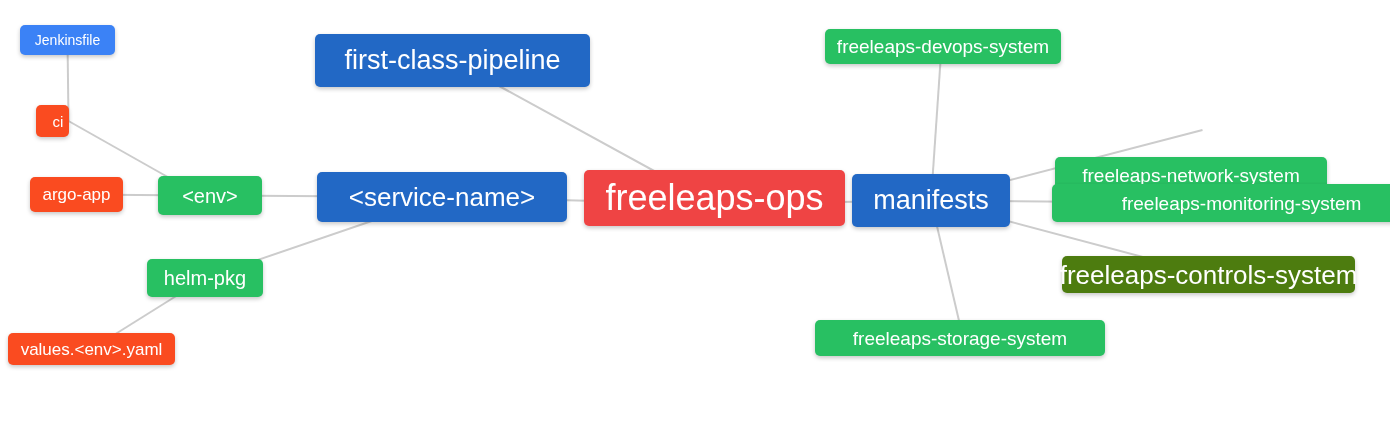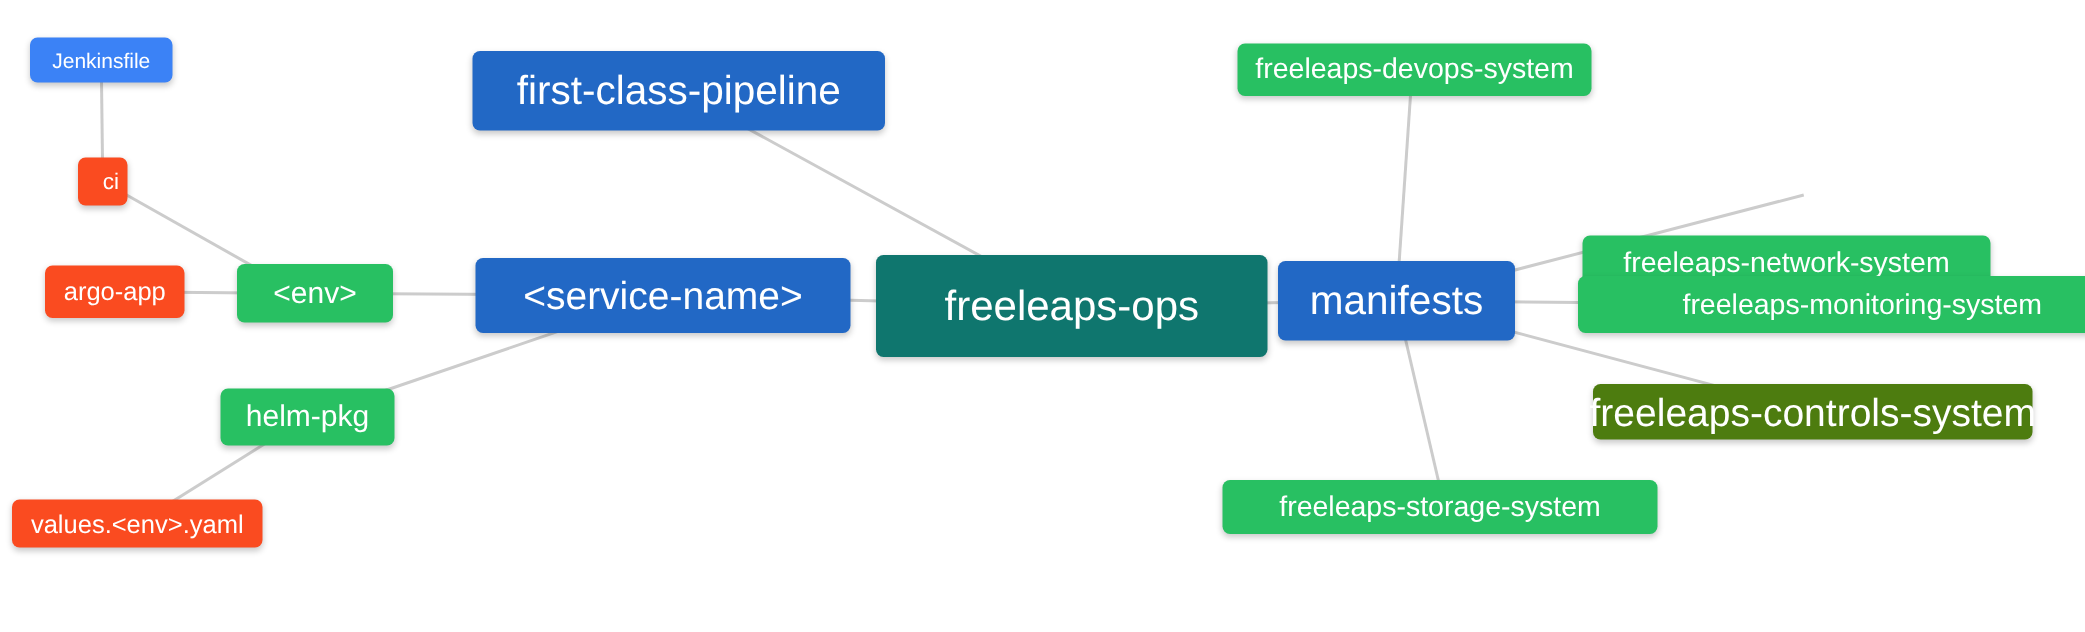--- a/index.html
+++ b/index.html
@@ -51,27 +51,27 @@
       <line x1="452.5" y1="60.5" x2="714.5" y2="204" stroke="#cccccc" stroke-width="2"></line>
       <line x1="442" y1="197" x2="714.5" y2="204" stroke="#cccccc" stroke-width="2"></line>
       <line x1="714.5" y1="204" x2="931" y2="200.5" stroke="#cccccc" stroke-width="2"></line>
       <line x1="931" y1="200.5" x2="941.5" y2="46.5" stroke="#cccccc" stroke-width="2"></line>
       <line x1="931" y1="200.5" x2="1202.5" y2="130" stroke="#cccccc" stroke-width="2"></line>
       <line x1="931" y1="200.5" x2="1213.5" y2="203" stroke="#cccccc" stroke-width="2"></line>
       <line x1="931" y1="200.5" x2="1208.5" y2="274.5" stroke="#cccccc" stroke-width="2"></line>
       <line x1="931" y1="200.5" x2="960" y2="325" stroke="#cccccc" stroke-width="2"></line>
     </svg>
   <div id="nodes">
-      <div class="node" style="left: 584px; top: 170px; width: 261px; height: 68px; font-size: 28px; background: #0f766e;">freeleaps-ops</div>
+      <div class="node" style="left: 584px; top: 170px; width: 261px; height: 56px; font-size: 36px; background: #ef4444;">freeleaps-ops</div>
       <div class="node" style="left: 317px; top: 172px; width: 250px; height: 50px; font-size: 26px; background: rgb(34, 104, 197);">&lt;service-name&gt;</div>
       <div class="node" style="left: 315px; top: 34px; width: 275px; height: 53px; font-size: 27px; background: rgb(34, 104, 197);">first-class-pipeline</div>
       <div class="node" style="left: 852px; top: 174px; width: 158px; height: 53px; font-size: 27px; background: rgb(34, 104, 197);">manifests</div>
       <div class="node" style="left: 158px; top: 176px; width: 104px; height: 39px; font-size: 20px; background: rgb(40, 192, 98);">&lt;env&gt;</div>
       <div class="node" style="left: 147px; top: 259px; width: 116px; height: 38px; font-size: 20px; background: rgb(40, 192, 98);">helm-pkg</div>
-      <div class="node" style="left: 52px; top: 105px; width: 33px; height: 32px; font-size: 15px; background: rgb(250, 75, 32); padding-left: 15px;">ci</div>
+      <div class="node" style="left: 36px; top: 105px; width: 33px; height: 32px; font-size: 15px; background: rgb(250, 75, 32); padding-left: 15px;">ci</div>
       <div class="node" style="left: 30px; top: 177px; width: 93px; height: 35px; font-size: 17px; background: rgb(250, 75, 32);">argo-app</div>
       <div class="node" style="left: 8px; top: 333px; width: 167px; height: 32px; font-size: 17px; background: rgb(250, 75, 32);">values.&lt;env&gt;.yaml</div>
       <div class="node" style="left: 20px; top: 25px; width: 95px; height: 30px; font-size: 14px; background: #3b82f6;">Jenkinsfile</div>
       <div class="node" style="left: 798px; top: 29px; width: 236px; height: 35px; font-size: 19px; background: rgb(40, 192, 98); margin-left: 27px;">freeleaps-devops-system</div>
       <div class="node" style="left: 1055px; top: 112px; width: 272px; height: 36px; font-size: 19px; background: rgb(40, 192, 98); margin-top: 45px;">freeleaps-network-system</div>
       <div class="node" style="left: 1052px; top: 184px; width: 379px; height: 38px; font-size: 19px; background: rgb(40, 192, 98);">freeleaps-monitoring-system</div>
       <div class="node" style="left: 1062px; top: 256px; width: 293px; height: 37px; font-size: 26px; background: #4d7c0f;">freeleaps-controls-system</div>
       <div class="node" style="left: 815px; top: 320px; width: 290px; height: 36px; font-size: 19px; background: rgb(40, 192, 98);">freeleaps-storage-system</div>
     </div>
 </div>

